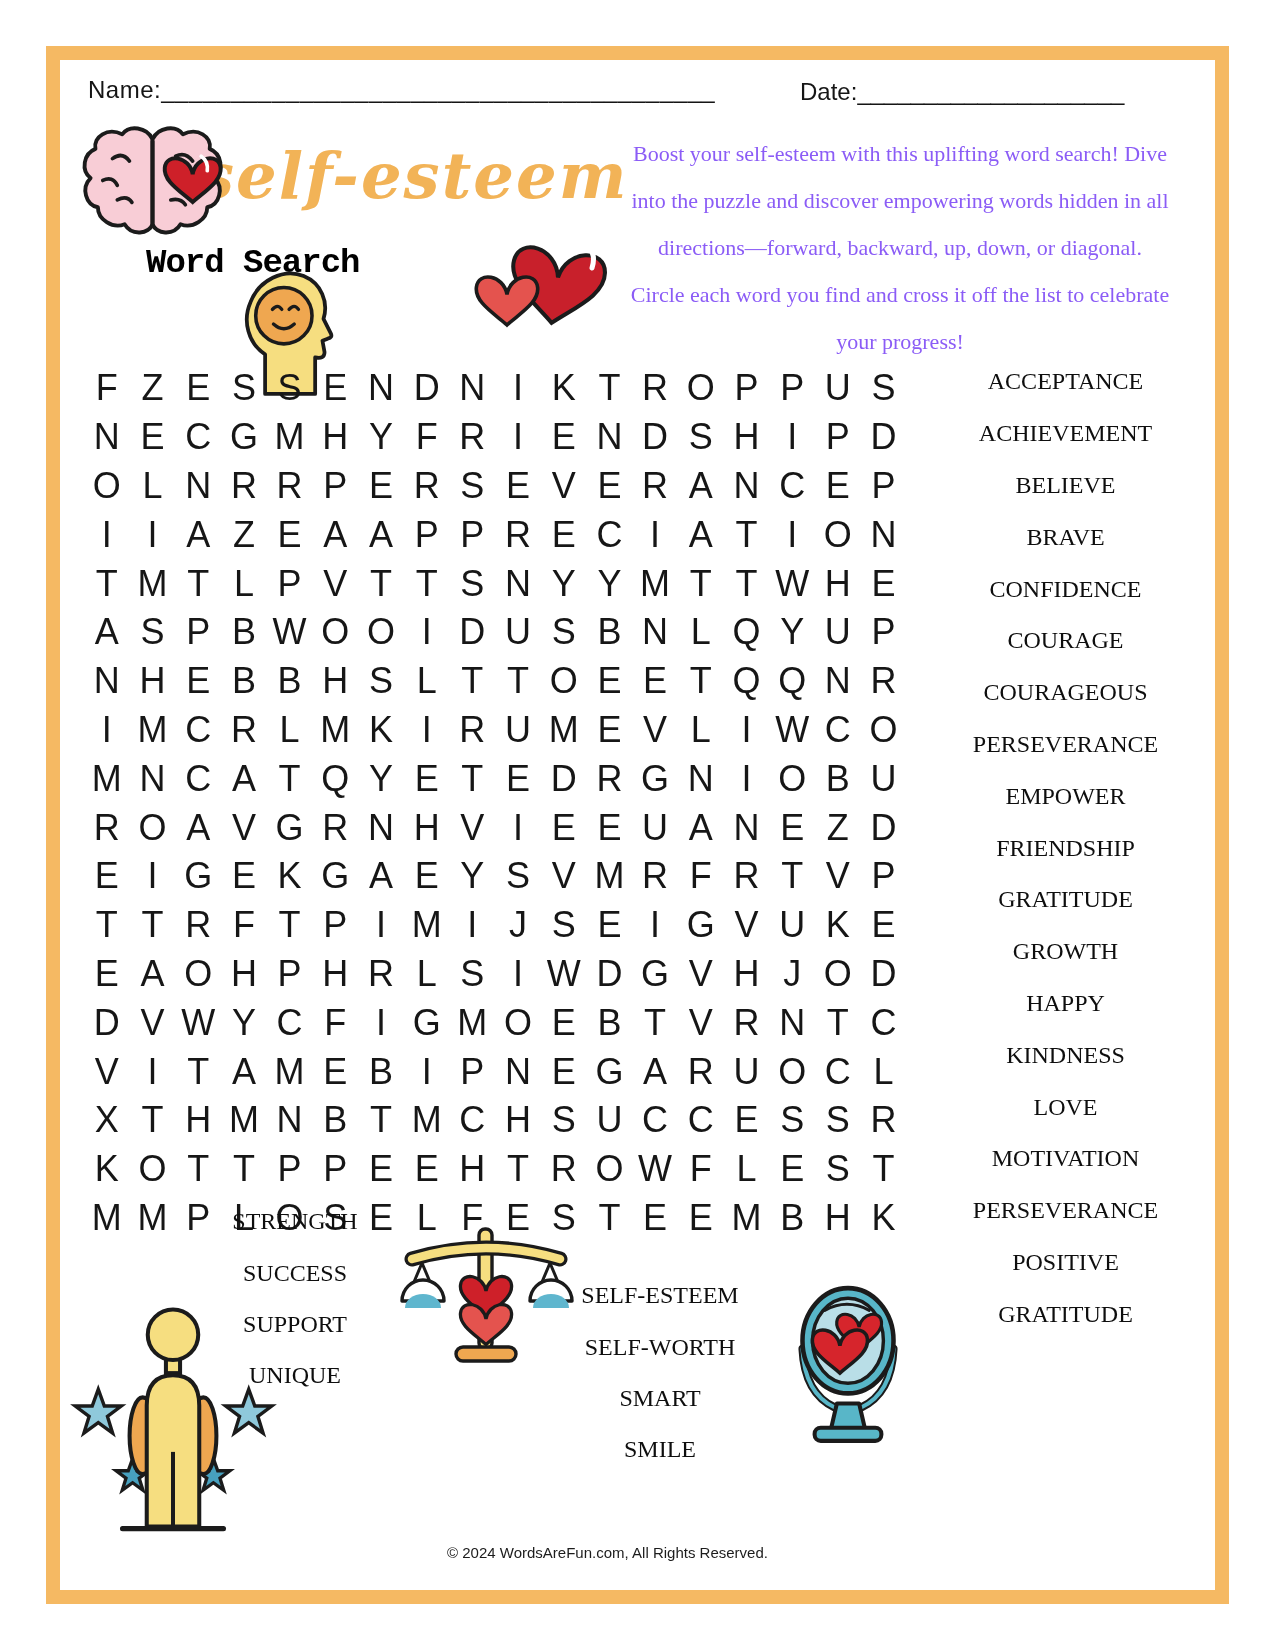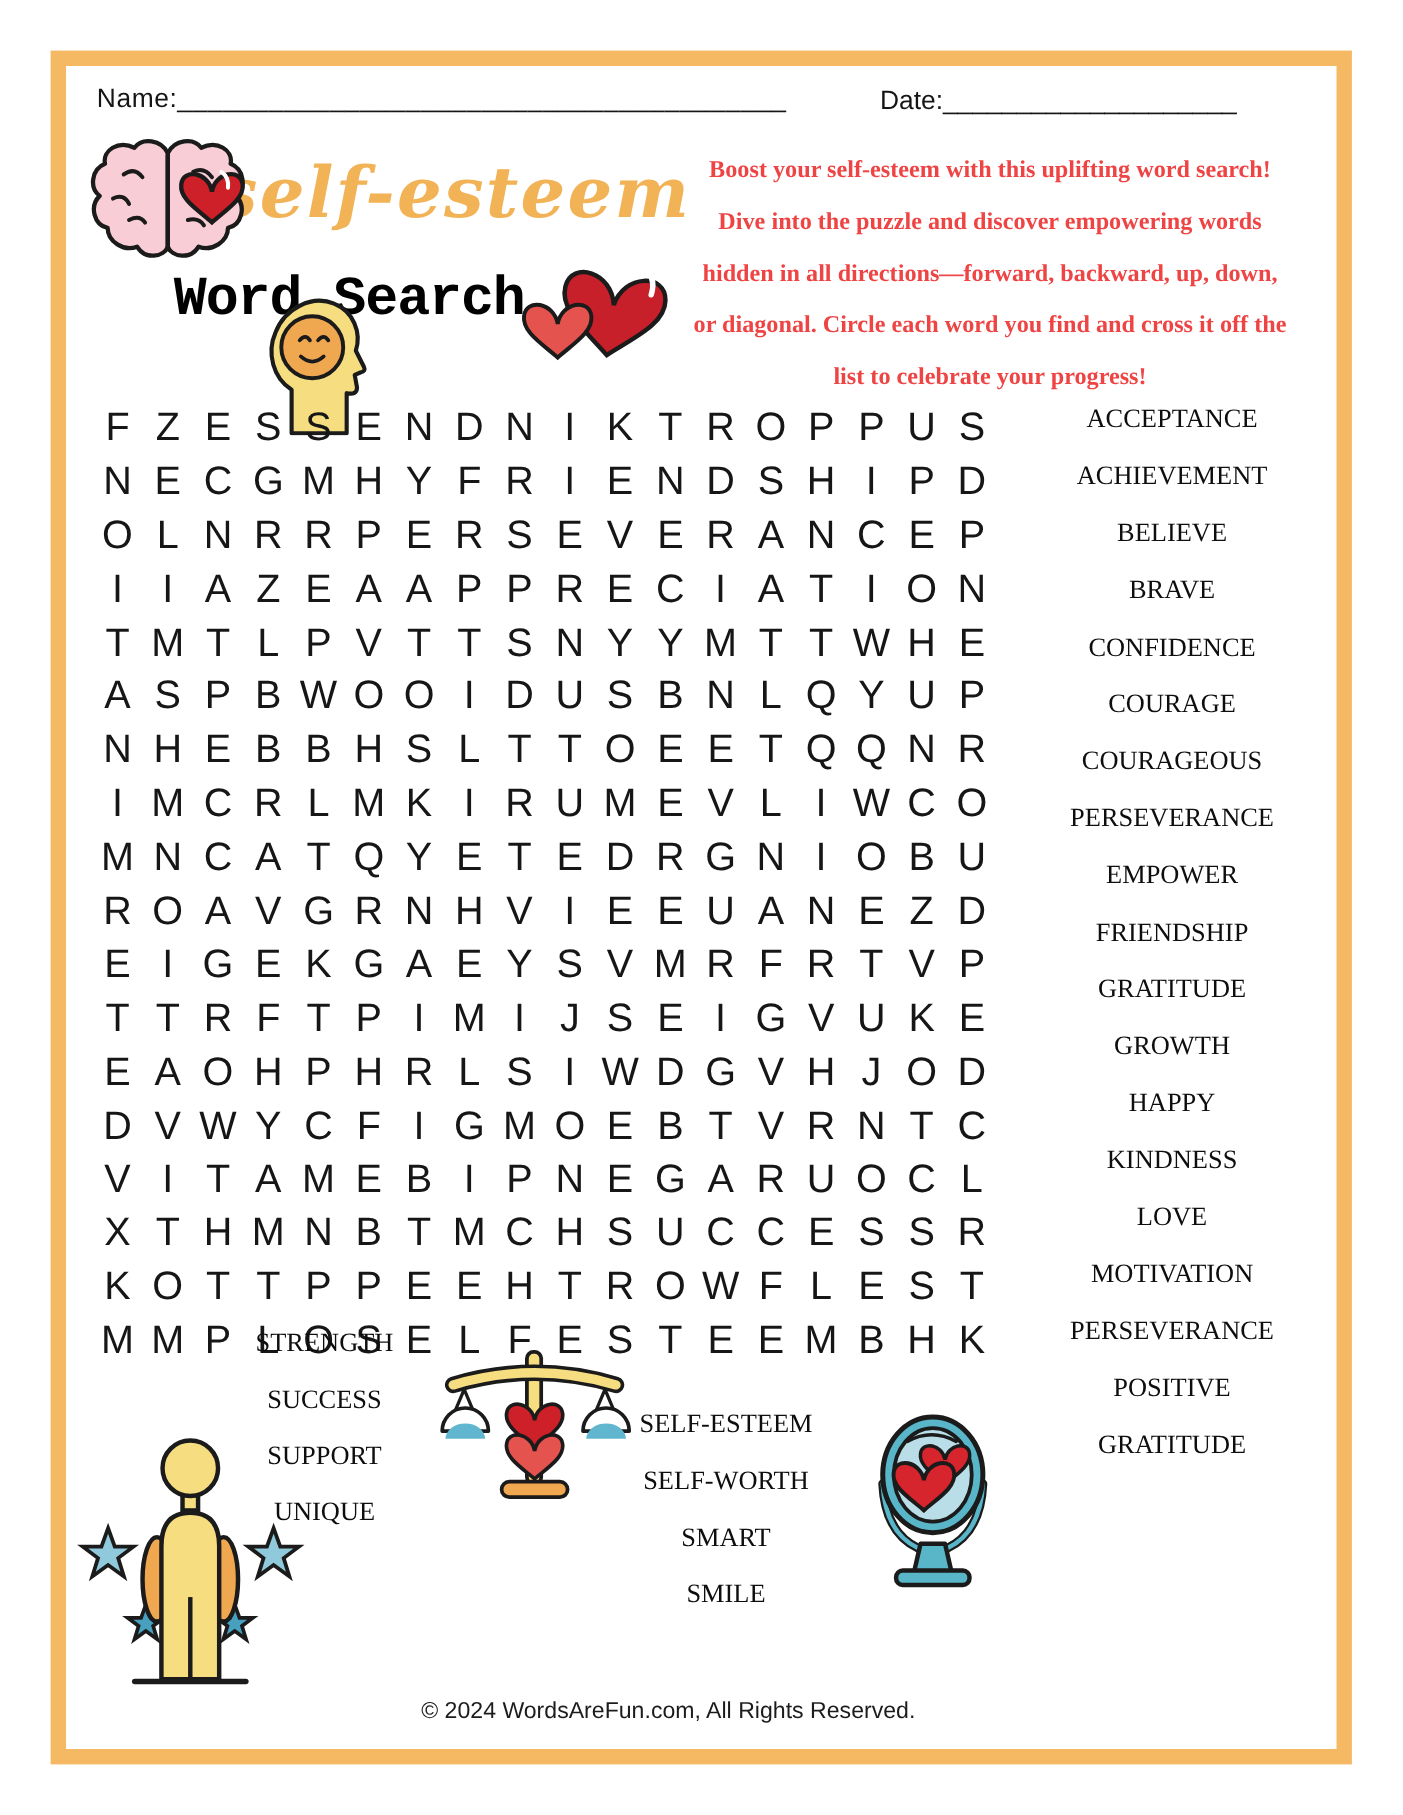--- a/index.html
+++ b/index.html
@@ -14,28 +14,28 @@
   }
   
   .name-line { position:absolute; left:88px; top:76px; font-size:24px; letter-spacing:0.5px; white-space:nowrap; }
   .date-line { position:absolute; left:800px; top:78px; font-size:24px; white-space:nowrap; }
   .title-script {
     position:absolute; left:198px; top:138px; width:400px;
     font-family:"DejaVu Serif", serif; font-style:italic; font-weight:bold;
     font-size:64px; color:#F2B357; letter-spacing:2px; white-space:nowrap;
   }
   .title-sub {
-    position:absolute; left:158px; top:212px;
+    position:absolute; left:146px; top:212px;
     font-family:"Liberation Mono", monospace; font-weight:bold;
-    font-size:50px; color:#000; white-space:nowrap; letter-spacing:-1px;margin-top:32px;
+    font-size:34px; color:#000; white-space:nowrap; letter-spacing:-1px;margin-top:32px;
   }
   .intro {
     position:absolute; left:630px; top:130px; width:540px;
-    text-align:center; font-family:"Liberation Serif", serif; font-weight:bold;
-    font-size:22px; line-height:47px; color:#ef4444;
+    text-align:center; font-family:"Liberation Serif", serif; font-weight:normal;
+    font-size:22px; line-height:47px; color:#8b5cf6;
   }
   
   .grid {
     position:absolute; left:84px; top:364px;
     display:grid; grid-template-columns:repeat(18, 45.7px); grid-auto-rows:48.8px;
   }
   .cell { display:flex; align-items:center; justify-content:center; font-size:36px; color:#161616; }
   
   .wl { position:absolute; font-family:"Liberation Serif", serif; font-size:24px; color:#0e0e0e; }
   .wl .word-item { display:flex; align-items:center; justify-content:center; }
@@ -47,21 +47,21 @@
   .wl-bm .word-item { height:51.4px; }
   
   .icon { position:absolute; }
   .icon-brain  { left:76px;  top:120px;  width:158px; height:138px; }
   .icon-hearts { left:466px; top:214px;  width:152px; height:120px; }
   .icon-head   { left:226px; top:250px;  width:122px; height:146px; }
   .icon-person { left:70px;  top:1282px; width:207px; height:258px; }
   .icon-scales { left:396px; top:1216px; width:180px; height:154px; }
   .icon-mirror { left:786px; top:1276px; width:124px; height:174px; }
   
-  .copyright { position:absolute; left:0; top:1544px; width:1215px; text-align:center; font-size:21px; color:#1c1c1c; }
+  .copyright { position:absolute; left:0; top:1544px; width:1215px; text-align:center; font-size:15px; color:#1c1c1c; }
   .defs-holder { position:absolute; width:0; height:0; overflow:hidden; }
 </style>
 </head>
 <body>
 
 <svg class="defs-holder" aria-hidden="true">
   <defs>
     <path id="hrt" d="M0,8 C-2,-3 -16,-5 -17,4 C-18,12 -8,18 0,25 C8,18 18,12 17,4 C16,-5 2,-3 0,8 Z"></path>
     <polygon id="star5" points="0,-24 6,-7.4 22.8,-7.4 9.1,2.9 14.2,19.4 0,9.1 -14.2,19.4 -9.1,2.9 -22.8,-7.4 -6,-7.4"></polygon>
   </defs>

